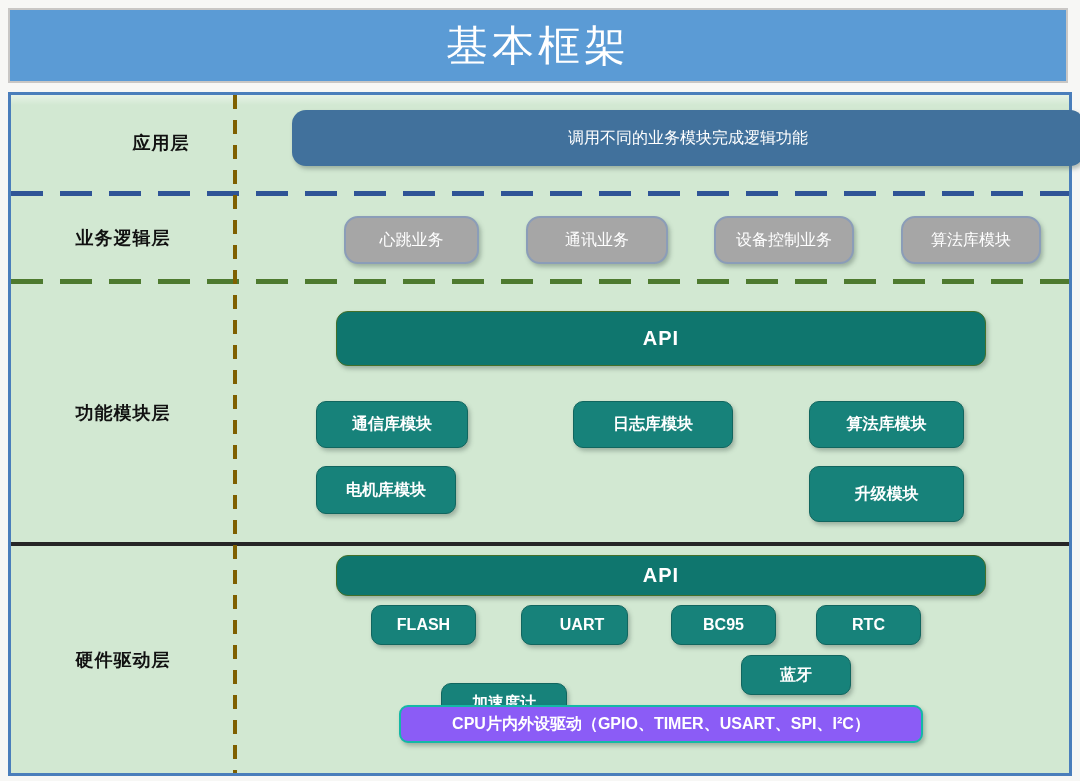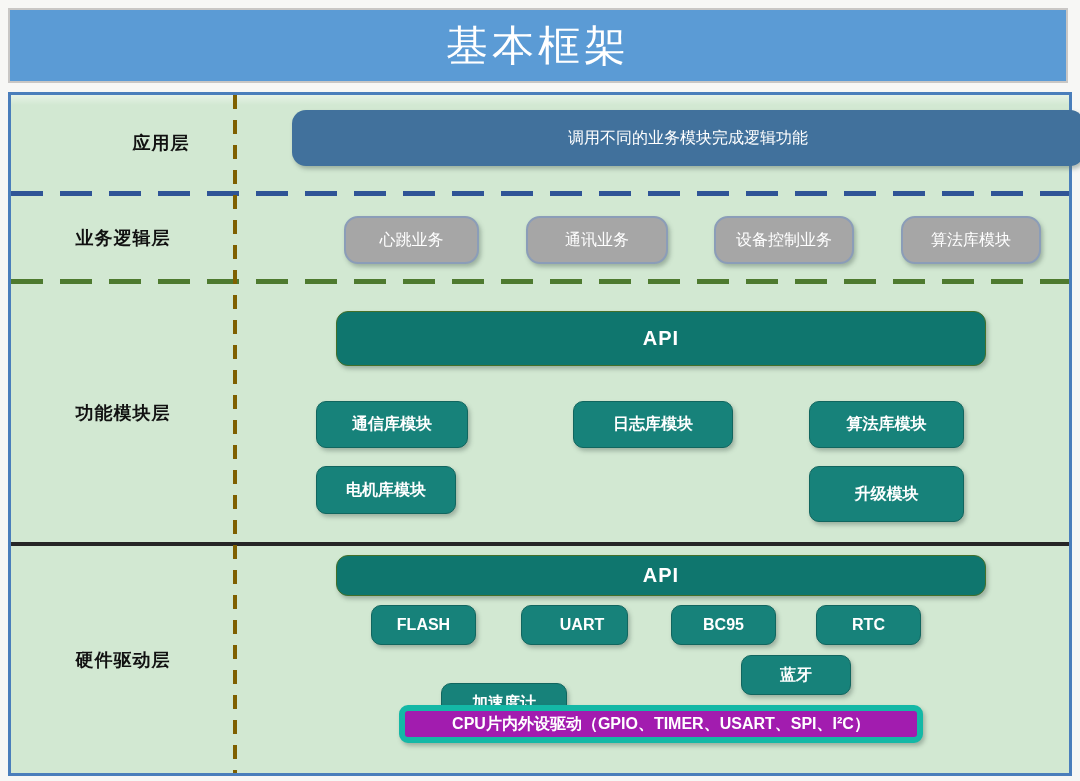--- a/index.html
+++ b/index.html
@@ -60,21 +60,21 @@
     display:flex;align-items:center;justify-content:center;
     color:#ffffff;text-align:center;
     box-shadow:2px 3px 4px rgba(90,110,100,.45);
   }
   .app-box{background:#41719c;border-radius:14px;font-size:16px;}
   .gray-box{background:#a6a6a6;border:2px solid #8b9db8;border-radius:14px;font-size:16px;margin-left:35px;}
   .api-bar{background:#0f766e;border:1px solid #44702a;border-radius:12px;
            font-size:20px;font-weight:bold;letter-spacing:1px;}
   .teal-box{background:#17827a;border:1px solid #11665f;border-radius:10px;
             font-size:16px;font-weight:bold;}
-  .brown-box{background:#a21caf;border:6px solid #14b8a6;border-radius:9px;
+  .brown-box{background:#8b5cf6;border:2px solid #14b8a6;border-radius:9px;
              font-size:16px;font-weight:bold;text-align:right;}
 </style>
 </head>
 <body>
 
 <div class="title-bar">
   <span class="title-text">基本框架</span>
 </div>
 
 <div class="board">

